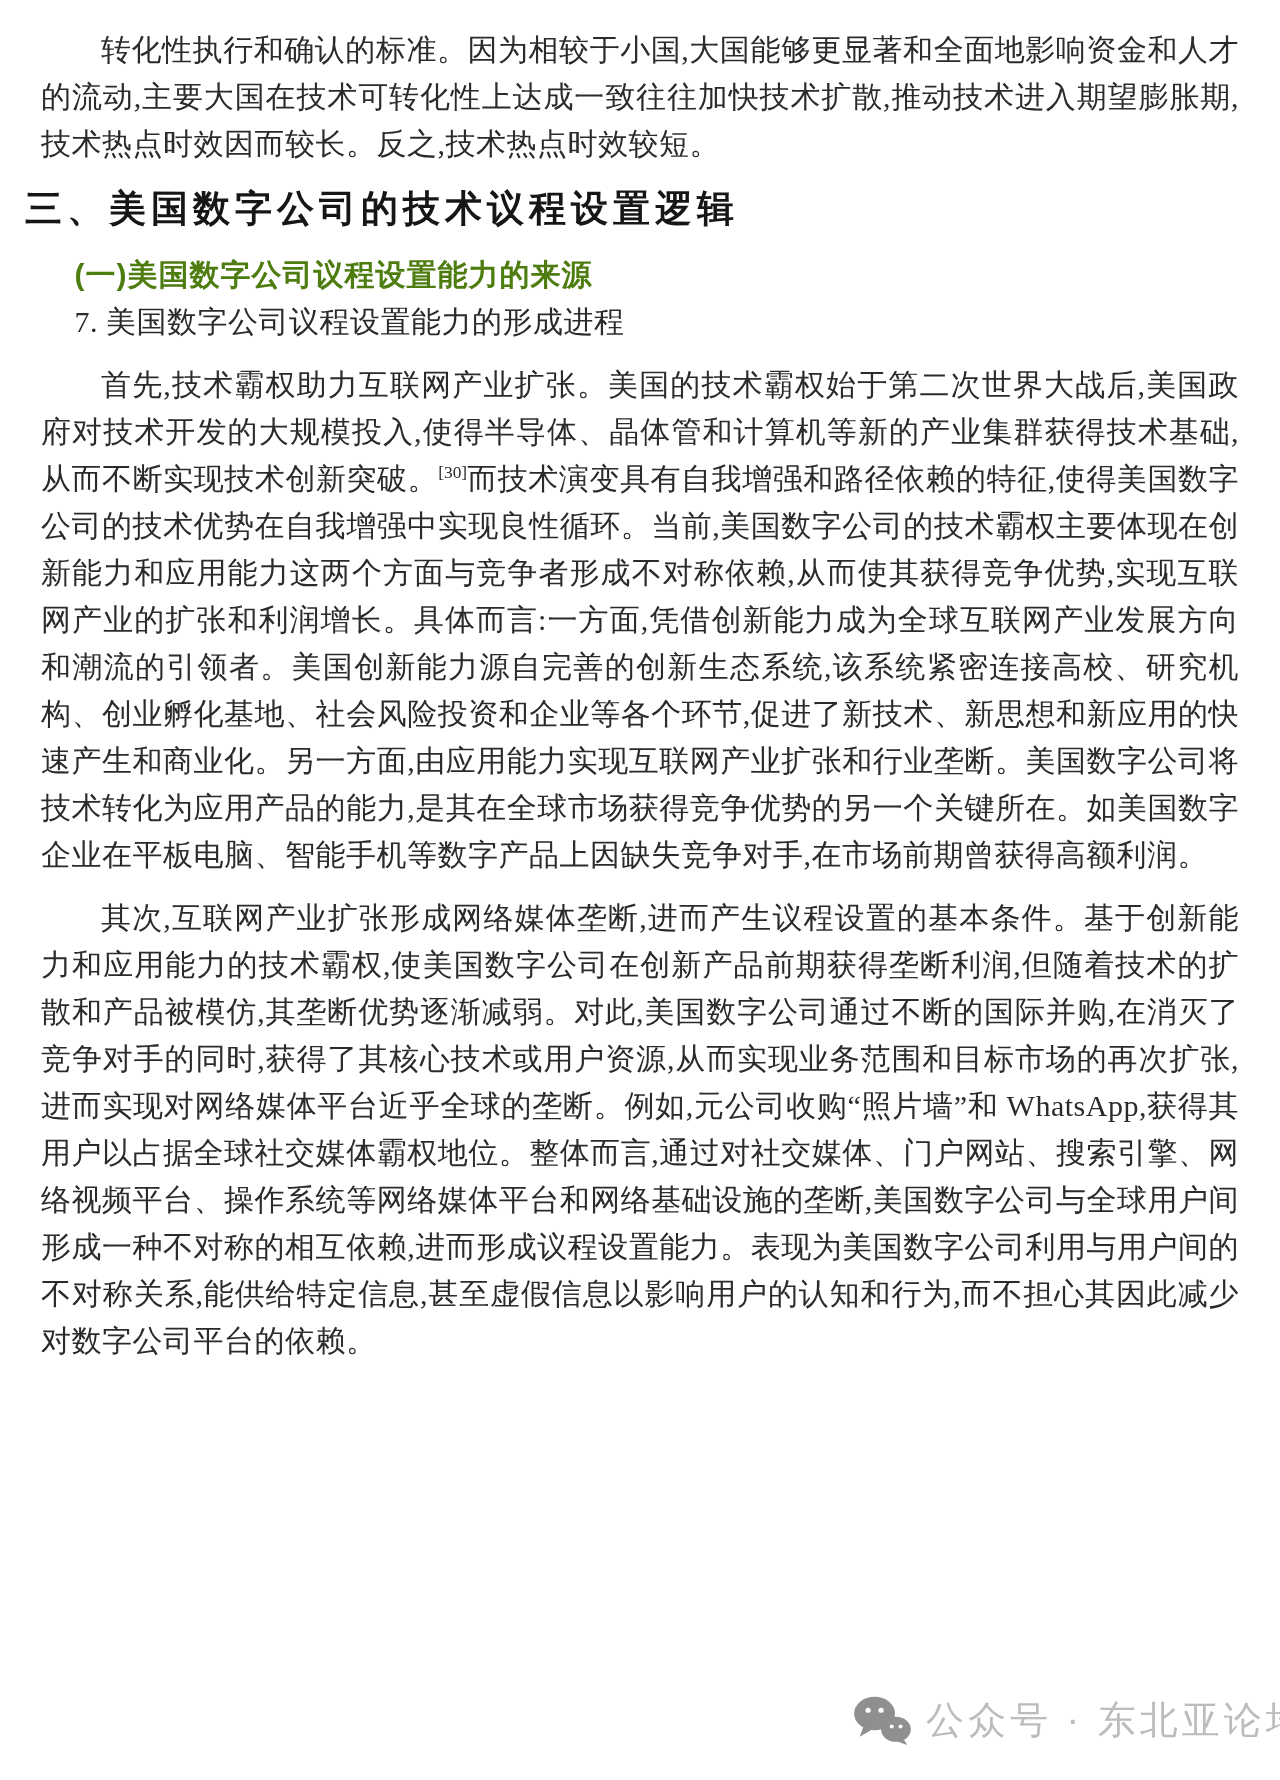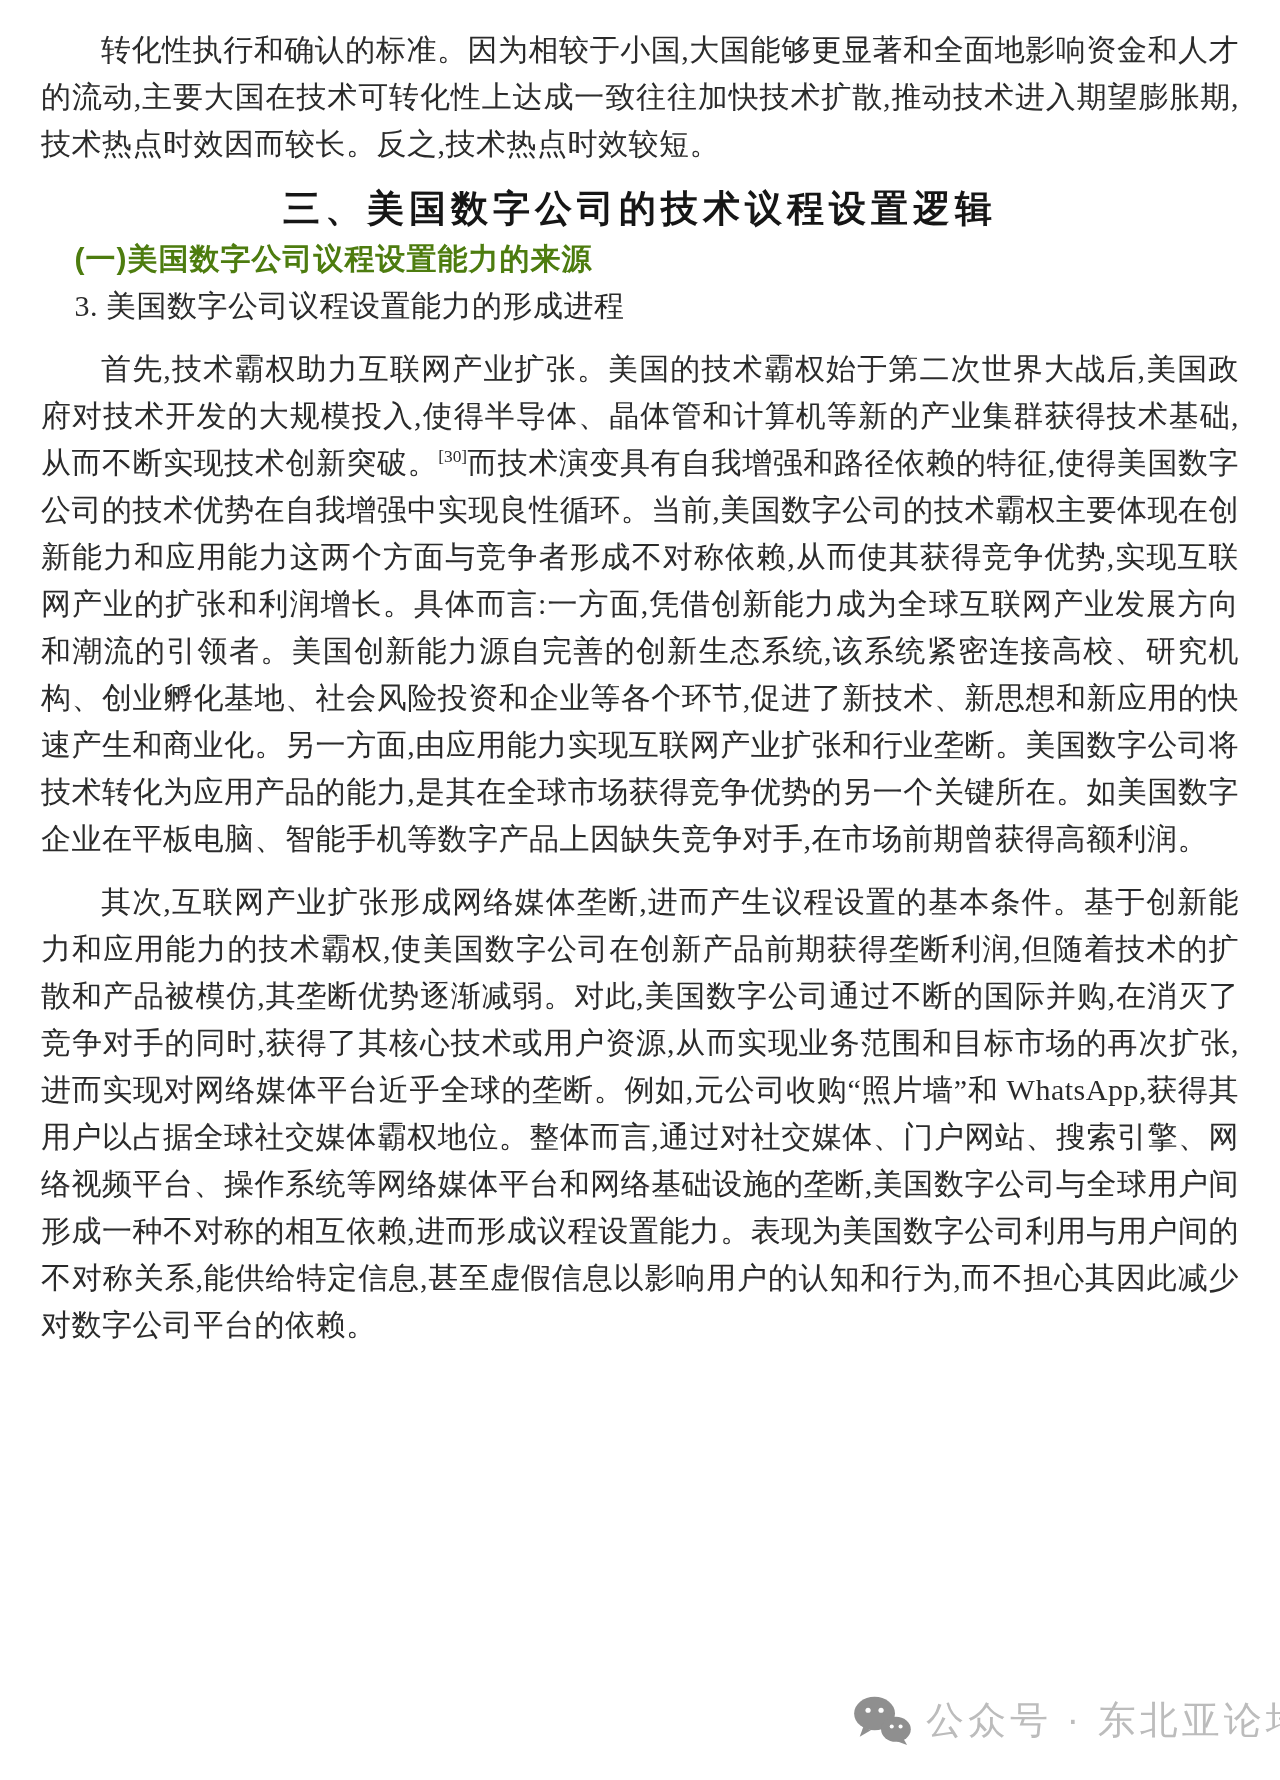--- a/index.html
+++ b/index.html
@@ -25,24 +25,23 @@
   p.body-para {
     margin: 16px;
     font-size: 30px;
     line-height: 47px;
     text-align: justify;
     text-indent: 2em;
     letter-spacing: 0.5px;
     word-break: break-all;
   }
   h2.section-heading {
-    margin: 16px 0 0 0;
+    margin: 16px 0 16px 0;
     font-size: 37px;
     line-height: 52px;
-    text-align: center;
     font-weight: 700;
     color: #161616;
     letter-spacing: 5px;
     text-indent: 0;
     font-family: "Liberation Serif", "DejaVu Serif", serif;
   }
   h3.subsection-heading {
     margin: 0;
     font-size: 30px;
     line-height: 47px;
@@ -116,21 +115,21 @@
   <div class="text-layer">
 
     <p class="body-para">转化性执行和确认的标准。因为相较于小国,大国能够更显著和全面地影响资金和人才的流动,主要大国在技术可转化性上达成一致往往加快技术扩散,推动技术进入期望膨胀期,技术热点时效因而较长。反之,技术热点时效较短。</p>
 
     <h2 class="section-heading">三、美国数字公司的技术议程设置逻辑</h2>
 
 
     <h3 class="subsection-heading">(一)美国数字公司议程设置能力的来源</h3>
 
 
-    <h4 class="point-heading">3. 美国数字公司议程设置能力的形成进程</h4>
+    <h4 class="point-heading">7. 美国数字公司议程设置能力的形成进程</h4>
 
 
     <p class="body-para"><span>首先,技术霸权助力互联网产业扩张。美国的技术霸权始于第二次世界大战后,美国政府对技术开发的大规模投入,使得半导体、晶体管和计算机等新的产业集群获得技术基础,从而不断实现技术创新突破。</span><sup class="footnote-ref">[30]</sup><span>而技术演变具有自我增强和路径依赖的特征,使得美国数字公司的技术优势在自我增强中实现良性循环。当前,美国数字公司的技术霸权主要体现在创新能力和应用能力这两个方面与竞争者形成不对称依赖,从而使其获得竞争优势,实现互联网产业的扩张和利润增长。具体而言:一方面,凭借创新能力成为全球互联网产业发展方向和潮流的引领者。美国创新能力源自完善的创新生态系统,该系统紧密连接高校、研究机构、创业孵化基地、社会风险投资和企业等各个环节,促进了新技术、新思想和新应用的快速产生和商业化。另一方面,由应用能力实现互联网产业扩张和行业垄断。美国数字公司将技术转化为应用产品的能力,是其在全球市场获得竞争优势的另一个关键所在。如美国数字企业在平板电脑、智能手机等数字产品上因缺失竞争对手,在市场前期曾获得高额利润。</span></p>
 
     <p class="body-para">其次,互联网产业扩张形成网络媒体垄断,进而产生议程设置的基本条件。基于创新能力和应用能力的技术霸权,使美国数字公司在创新产品前期获得垄断利润,但随着技术的扩散和产品被模仿,其垄断优势逐渐减弱。对此,美国数字公司通过不断的国际并购,在消灭了竞争对手的同时,获得了其核心技术或用户资源,从而实现业务范围和目标市场的再次扩张,进而实现对网络媒体平台近乎全球的垄断。例如,元公司收购“照片墙”和 WhatsApp,获得其用户以占据全球社交媒体霸权地位。整体而言,通过对社交媒体、门户网站、搜索引擎、网络视频平台、操作系统等网络媒体平台和网络基础设施的垄断,美国数字公司与全球用户间形成一种不对称的相互依赖,进而形成议程设置能力。表现为美国数字公司利用与用户间的不对称关系,能供给特定信息,甚至虚假信息以影响用户的认知和行为,而不担心其因此减少对数字公司平台的依赖。</p>
 
   </div>
 </div>
 
 </body></html>

